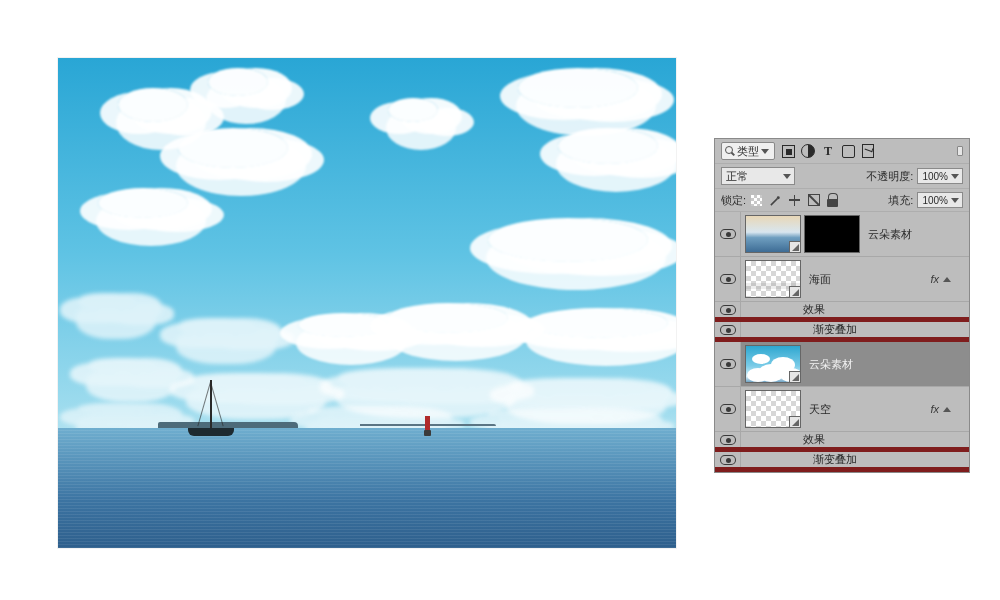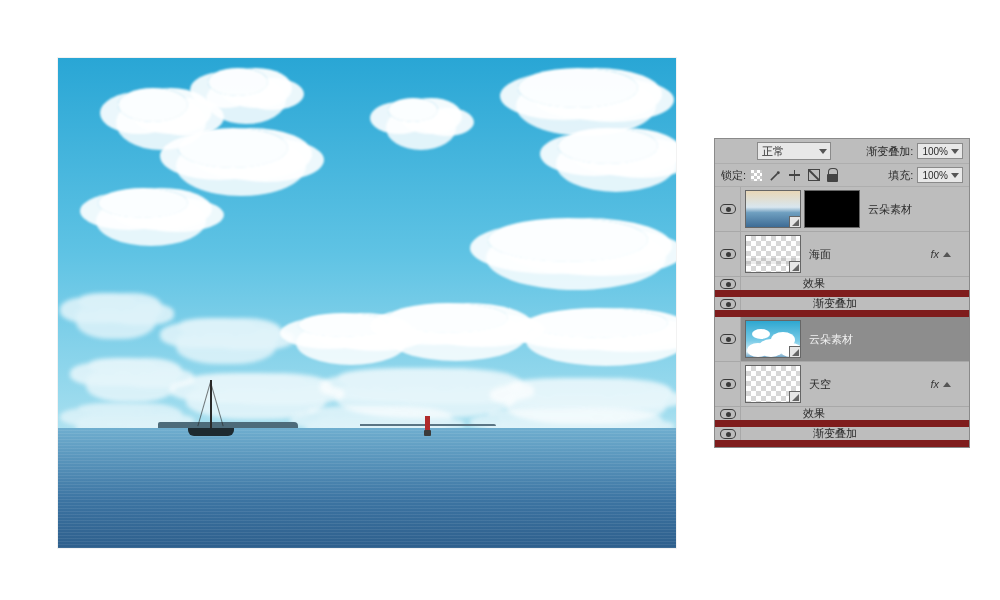--- a/index.html
+++ b/index.html
@@ -160,21 +160,20 @@
     position: relative;
   }
   .field .dd-caret { position:absolute; right:3px; top:5px; }
   .dropdown {
     background: #e8e8e8;
     border: 1px solid #8a8a8a;
     height: 18px; min-width: 74px;
     display: inline-flex; align-items: center;
     padding: 0 14px 0 4px;
     position: relative;
-    margin-left: 36px;
   }
   .dropdown .dd-caret { position:absolute; right:3px; top:6px; }
 
   
   .lock-icons { display:flex; gap:6px; align-items:center; }
   .li { width:13px;height:13px;display:flex;align-items:center;justify-content:center;color:#444;position:relative; }
   .li.trans::before{content:"";width:11px;height:11px;
     background:
      conic-gradient(#c9c9c9 25%, #fff 0 50%, #c9c9c9 0 75%, #fff 0) 0 0/6px 6px;}
   .li.brush{font-size:11px;} 
@@ -256,21 +255,21 @@
   .fx-caret { width:0;height:0;border-left:4px solid transparent;border-right:4px solid transparent;border-bottom:5px solid #555; }
   .lock-mark {
     width:16px; padding-right:6px; display:flex; justify-content:flex-end; color:#4a4a4a;
   }
   .lock-glyph { width:10px;height:12px;position:relative; }
   .lock-glyph::before{content:"";position:absolute;top:0;left:1px;width:6px;height:5px;border:1.5px solid #4a4a4a;border-bottom:none;border-radius:3px 3px 0 0;}
   .lock-glyph::after{content:"";position:absolute;bottom:0;left:0;width:10px;height:7px;background:#4a4a4a;border-radius:1px;}
 
   .fx-sub {
     display:flex; align-items:center; height:20px;
-    border-bottom:7px solid #7f1d1d;
+    border-bottom:5px solid #7f1d1d;
   }
   .fx-sub .vis-col { width:26px; }
   .fx-sub .indent { width: 62px; }
   .fx-sub.level2 .indent { width: 72px; }
 </style>
 </head>
 <body>
 
 <div class="canvas">
   <div class="sky"></div>
@@ -301,28 +300,45 @@
   <div class="buoy"></div>
   <div class="boat">
     <div class="mast"></div>
     <div class="hull"></div>
   </div>
 </div>
 
 <div class="panel">
 
 
+  <div class="row filterbar">
+    <div class="search-pill">
+      <span class="mag"></span>
+      <span>类型</span>
+      <span class="dd-caret"></span>
+    </div>
+    <div class="fill-icons">
+      <span class="ico pixel"></span>
+      <span class="ico adjust"></span>
+      <span class="ico text">T</span>
+      <span class="ico shape"></span>
+      <span class="ico smart"></span>
+
+    </div>
+    <span style="flex:1"></span>
+    <span style="width:6px;height:10px;background:#e6e6e6;border:1px solid #888;border-radius:1px;"></span>
+  </div>
 
   <div class="row">
     <div class="dropdown">
       <span>正常</span>
       <span class="dd-caret"></span>
     </div>
     <span style="flex:1"></span>
-    <span class="label">渐变叠加:</span>
+    <span class="label">不透明度:</span>
     <div class="field">
       <span>100%</span>
       <span class="dd-caret"></span>
     </div>
   </div>
 
   <div class="row">
     <span class="label">锁定:</span>
     <div class="lock-icons">
       <span class="li trans"></span>

